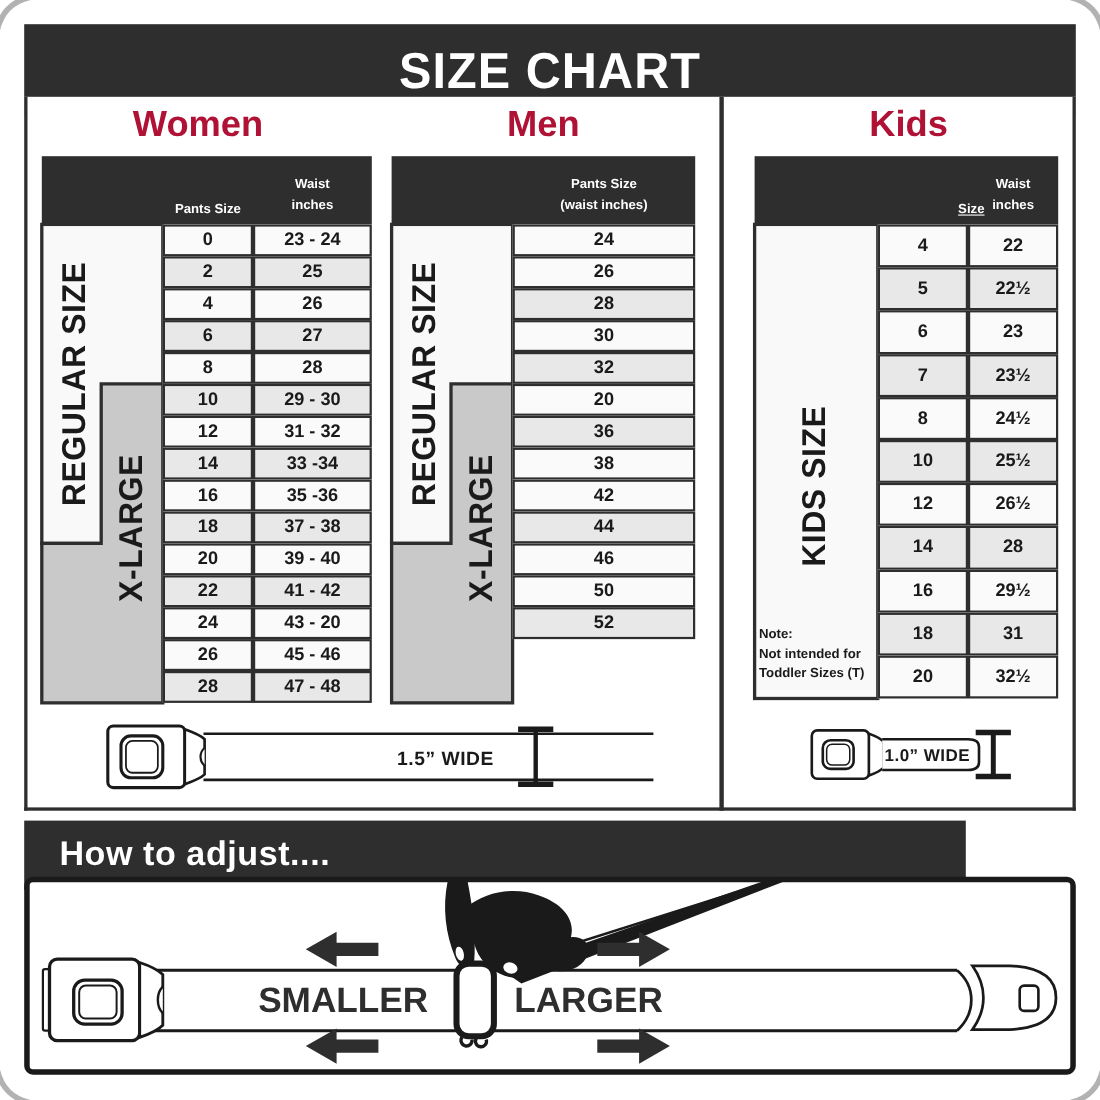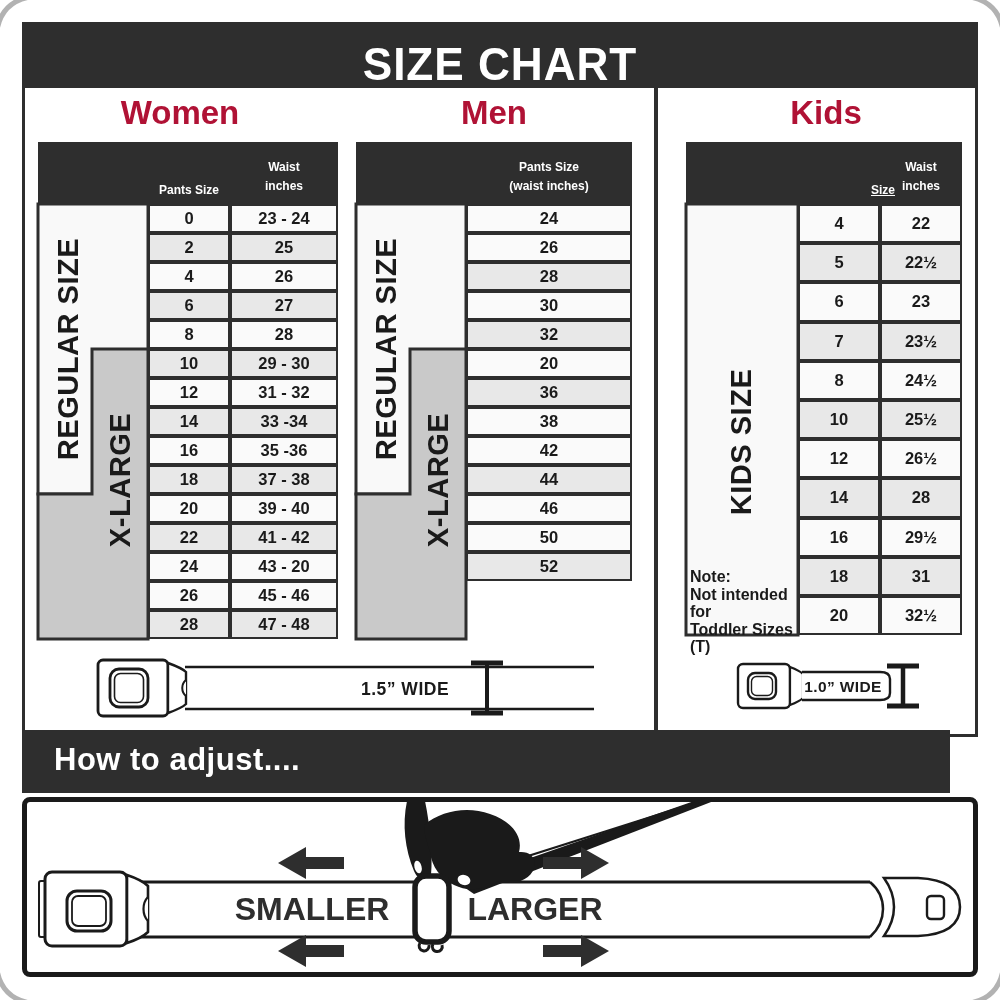--- a/index.html
+++ b/index.html
@@ -17,21 +17,21 @@
   .tcell{box-sizing:border-box;border:2.5px solid #2e2e2e;background:#fafafa;
          display:flex;align-items:center;justify-content:center;
          font-weight:bold;font-size:16.5px;color:#1a1a1a;}
   .tcell.shaded{background:#e8e8e8;}
   .women-rows .tcell:nth-child(1){width:82px;height:29px;}
   .women-rows .tcell:nth-child(2){width:108px;height:29px;}
   .men-rows .tcell{width:166px;height:29px;}
   .kids-rows .tcell{width:82px;height:39.2px;}
   .vlabel{position:absolute;font-weight:bold;font-size:30px;letter-spacing:.5px;color:#1a1a1a;
           white-space:nowrap;transform:translate(-50%,-50%) rotate(-90deg) scaleX(.97);}
-  .note-line{font-size:16px;font-weight:bold;line-height:17.5px;color:#1a1a1a;}
+  .note-line{font-size:12px;font-weight:bold;line-height:17.5px;color:#1a1a1a;}
   .bottom-band{background:#2e2e2e;}
   .adjust-heading{color:#fff;font-weight:bold;font-size:31px;letter-spacing:.5px;}
   .illus-box{background:#fff;border:5px solid #1a1a1a;border-radius:8px;box-sizing:border-box;}
   svg{display:block;}
   svg text{font-family:"Liberation Sans","DejaVu Sans",sans-serif;}
 </style>
 </head>
 <body>
 
 <div class="page">
@@ -269,21 +269,21 @@
       <rect x="21.5" y="24.5" width="21" height="19" rx="5" fill="none" stroke="#1a1a1a" stroke-width="1.4"></rect>
     </g>
     <path d="M72,20 H150 Q160,20 160,27 V41 Q160,48 150,48 H72" fill="#fff" stroke="#1a1a1a" stroke-width="2.4"></path>
     <g>
       <path d="M173,14 V54" stroke="#1a1a1a" stroke-width="4.5"></path>
       <path d="M157,14 H189 M157,54 H189" stroke="#1a1a1a" stroke-width="5"></path>
     </g>
     <text x="113" y="40" text-anchor="middle" font-size="15.5" font-weight="bold" fill="#1a1a1a" letter-spacing=".4">1.0” WIDE</text>
   </svg>
 
-  <div class="abs bottom-band" style="left:22px;top:730px;width:928px;height:63px;">
+  <div class="abs bottom-band" style="left:22px;top:746px;width:856px;height:63px;">
     <div class="abs adjust-heading" style="left:32px;top:12px;">How to adjust....</div>
   </div>
 
   <div class="abs illus-box" style="left:22px;top:797px;width:956px;height:180px;"></div>
   <svg class="abs" style="left:22px;top:797px;" width="956" height="180" viewBox="0 0 956 180">
 
     <path d="M100,85 H848 M100,140 H848" stroke="#1a1a1a" stroke-width="2.8" fill="none"></path>
 
     <g>
       <rect x="17" y="84" width="10" height="56" rx="2" fill="#fff" stroke="#1a1a1a" stroke-width="2"></rect>

